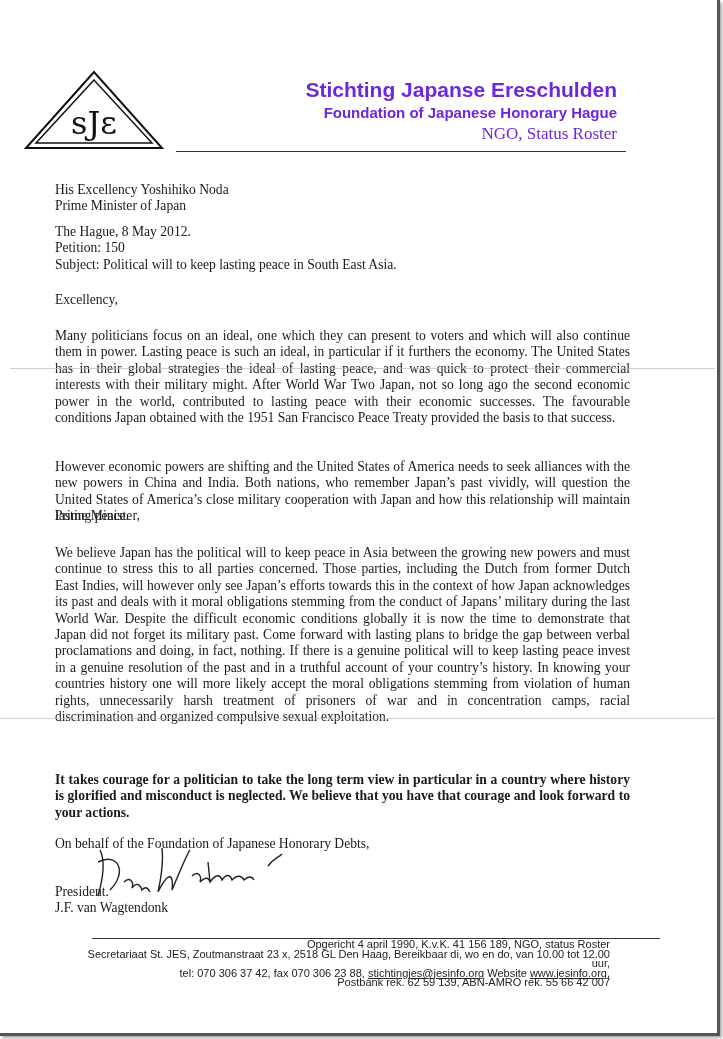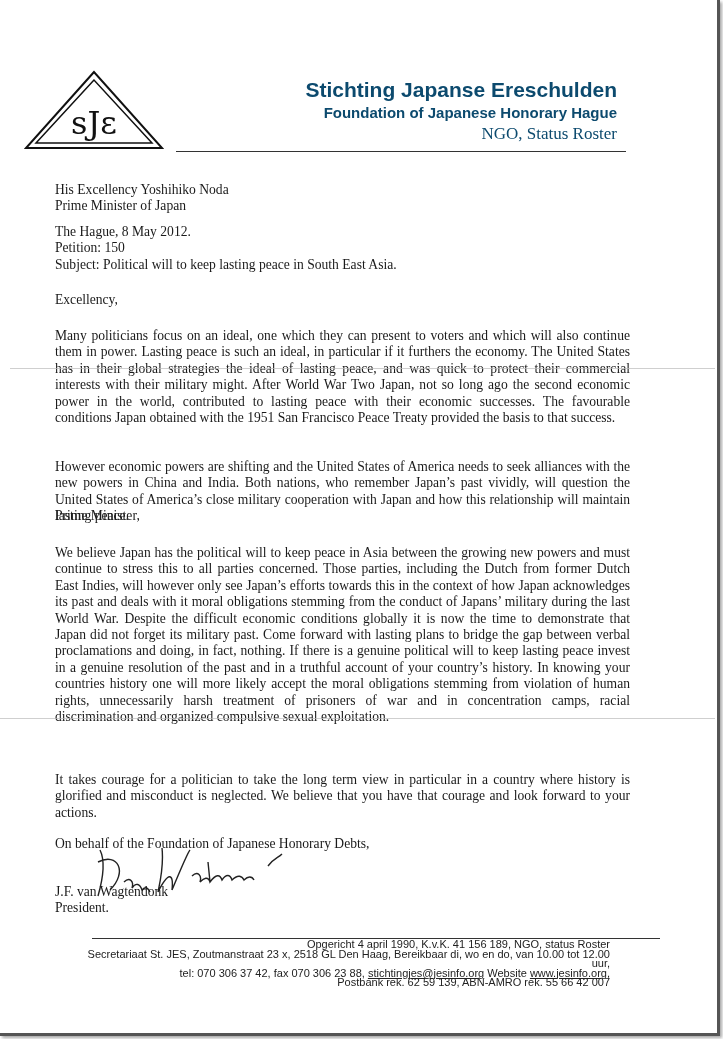--- a/index.html
+++ b/index.html
@@ -7,35 +7,35 @@
     .page {
       position: absolute; left: 0; top: 0; width: 717px; height: 1033px;
       background: #ffffff;
       border-right: 3px solid #555;
       border-bottom: 3px solid #555;
       box-shadow: 2px 2px 3px rgba(0,0,0,0.35);
       font-family: "Liberation Serif", serif;
       color: #1a1a1a;
     }
     .logo { position: absolute; left: 24px; top: 70px; width: 140px; height: 82px; }
-    .hdr { position: absolute; right: 100px; text-align: left; font-family: "Liberation Sans", sans-serif; color: #0c4a6e; }
+    .hdr { position: absolute; right: 100px; text-align: left; font-family: "Liberation Sans", sans-serif; color: #6d28d9; }
     .hdr1 { top: 78px; font-size: 21px; font-weight: bold; letter-spacing: 0px; }
     .hdr2 { top: 104px; font-size: 15px; font-weight: bold; }
     .hdr3 { top: 124px; font-size: 17px; font-weight: normal; font-family: "Liberation Serif", serif; }
     .hdr-rule { position: absolute; left: 176px; top: 151px; width: 450px; height: 1px; background: #333; }
     .text { position: absolute; left: 55px; width: 575px; font-size: 13.6px; line-height: 16.4px; }
     .just { text-align: justify; text-align-last: left; }
     .addr { top: 182px; }
     .meta { top: 224px; }
     .salute1 { top: 292px; }
     .p1 { top: 328px; }
     .p2 { top: 459px; }
     .salute2 { top: 508px; }
     .p3 { top: 545px; }
-    .p4 { top: 772px; }
+    .p4 { top: 772px; font-weight: bold; }
     .closing { top: 836px; }
     .sig { position: absolute; left: 88px; top: 842px; width: 210px; height: 60px; }
     .signame { top: 884px; }
     .foot-rule { position: absolute; left: 92px; top: 938px; width: 568px; height: 1px; background: #333; }
     .footer { position: absolute; left: 80px; top: 940px; width: 530px; text-align: right;
       font-family: "Liberation Sans", sans-serif; font-size: 11px; line-height: 9.6px; color: #222; }
     .footer .u { text-decoration: underline; }
     .crease { position: absolute; height: 1px; background: #bbb; opacity: 0.7; }
   </style>
 </head>
@@ -76,22 +76,22 @@
   <div class="text just p4">It takes courage for a politician to take the long term view in particular in a country where history is glorified and misconduct is neglected. We believe that you have that courage and look forward to your actions.</div>
 
   <div class="text closing">On behalf of the Foundation of Japanese Honorary Debts,</div>
 
   <svg class="sig" viewBox="0 0 210 60">
     <path d="M12,8 C18,20 14,40 10,54 M10,20 C30,10 40,30 22,48 M36,40 c6,-6 10,0 8,6 c4,-6 8,-4 10,2 c4,-4 6,-2 8,2" fill="none" stroke="#222" stroke-width="1.4"></path>
     <path d="M74,6 C76,24 72,40 70,50 M70,50 C80,30 86,30 84,48 M84,48 C94,24 100,10 102,8 M104,34 c6,-6 10,0 8,6 c4,-4 8,-6 10,0 M120,20 l2,20 c6,-8 10,-8 12,-2 c4,-6 8,-6 10,0 c6,-6 10,-4 12,0 c4,-4 8,-4 10,0 M180,24 c6,-8 10,-8 14,-12" fill="none" stroke="#222" stroke-width="1.4"></path>
   </svg>
 
   <div class="text signame">
+    <div>President.</div>
     <div>J.F. van Wagtendonk</div>
-    <div>President.</div>
   </div>
 
   <div class="foot-rule"></div>
   <div class="footer">
     <div>Opgericht 4 april 1990, K.v.K. 41 156 189, NGO, status Roster</div>
     <div>Secretariaat St. JES, Zoutmanstraat 23 x, 2518 GL Den Haag, Bereikbaar di, wo en do, van 10.00 tot 12.00 uur,</div>
     <div>
       <span>tel: 070 306 37 42,  fax 070 306 23 88, </span><span class="u">stichtingjes@jesinfo.org</span><span> Website </span><span class="u">www.jesinfo.org</span><span>,</span>
     </div>
     <div>Postbank rek. 62 59 139, ABN-AMRO rek. 55 66 42 007</div>

